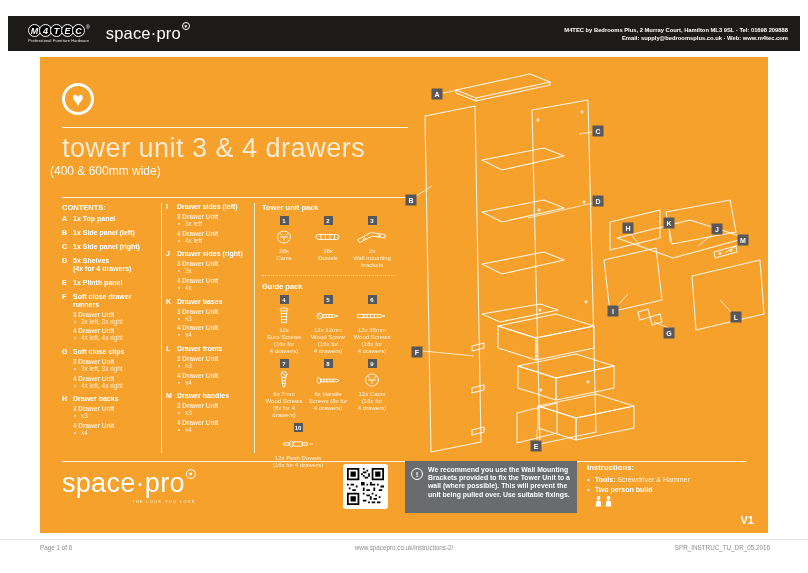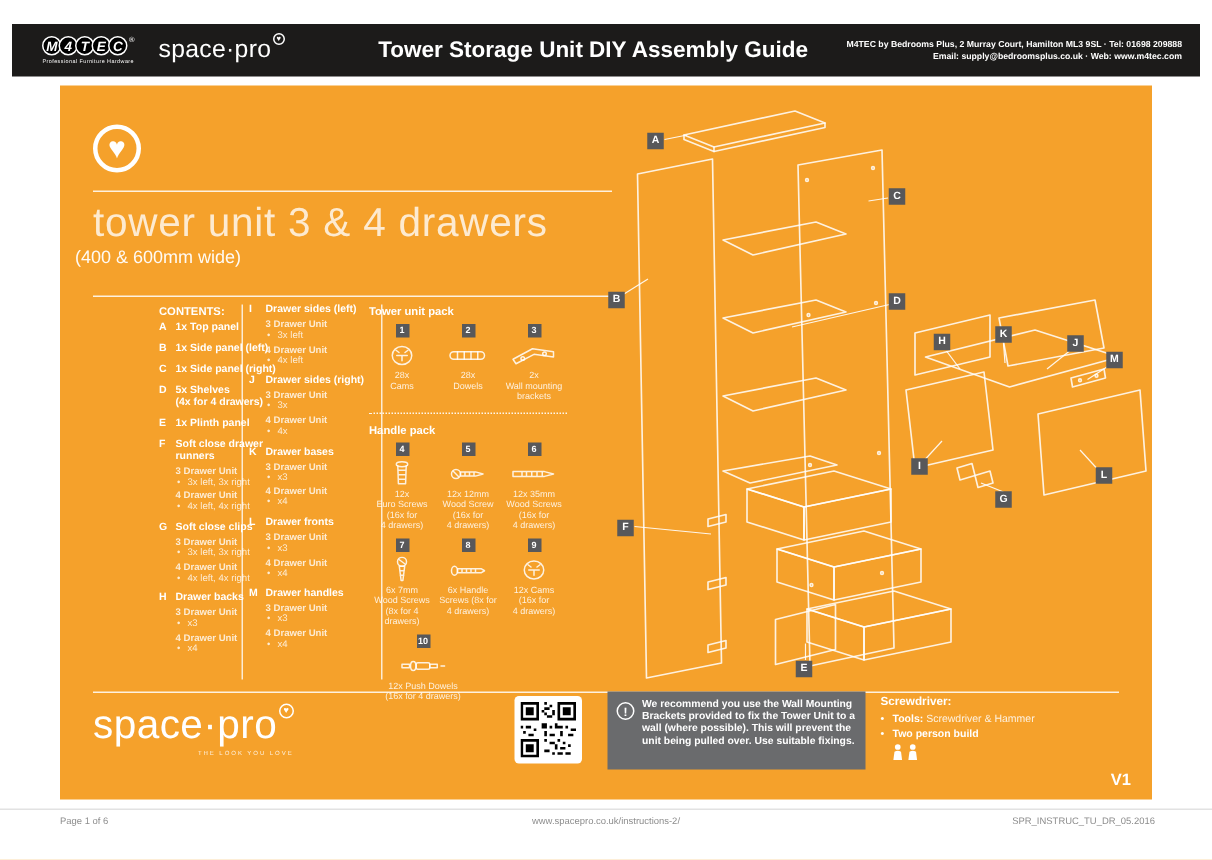--- a/index.html
+++ b/index.html
@@ -38,33 +38,33 @@
   .rule-bottom { left:22px; top:404px; width:684px; }
   .sheet-title { position:absolute; left:22px; top:76px; font-size:27px; font-weight:400;
                  color:rgba(255,255,255,.78); letter-spacing:.5px; white-space:nowrap; }
   .sheet-sub { position:absolute; left:10px; top:107px; font-size:12px; color:rgba(255,255,255,.95); }
   .sheet-asm { position:absolute; left:22px; top:121px; font-size:13px; font-weight:bold; }
   .vdiv { position:absolute; width:1px; top:146px; height:250px; background:rgba(255,255,255,.8); }
   .vdiv1 { left:121px; } .vdiv2 { left:214px; }
 
   
   .col { position:absolute; top:146px; }
-  .col1 { left:22px; width:97px;margin-left:44px; }
+  .col1 { left:22px; width:97px; }
   .col2 { left:126px; width:86px; }
   .c-heading { font-size:7.5px; font-weight:bold; margin-bottom:3px; }
   .c-item { display:flex; margin-bottom:6.5px; }
   .c-key { width:11px; flex:none; font-weight:bold; font-size:7px; line-height:7.6px; }
   .c-name { font-weight:bold; font-size:7px; line-height:7.6px; }
   .c-group { margin-top:2.6px; color:rgba(255,255,255,.8); font-size:6.4px; line-height:7px; }
   .g-title { font-weight:bold; }
   .g-bullet { padding-left:8px; position:relative; }
   .g-bullet::before { content:"•"; position:absolute; left:1px; }
 
   
-  .col3 { left:206px; width:136px; }
+  .col3 { left:222px; width:136px; }
   .p-heading { font-size:7.5px; font-weight:bold; margin-bottom:4px; }
   .p-row { display:flex; align-items:flex-start; }
   .p-row-drawer { min-height:64px; }
   .p-item { width:44px; display:flex; flex-direction:column; align-items:center; text-align:center; }
   .p-item.wide { width:72px; }
   .p-num { width:9px; height:9px; background:var(--chip-gray,#58585A); color:#fff; font-size:6px;
            font-weight:bold; display:flex; align-items:center; justify-content:center; margin-bottom:3px; }
   .p-icon { height:18px; display:flex; align-items:center; }
   .p-cap { font-size:6px; line-height:6.8px; color:rgba(255,255,255,.85); margin-top:2px; white-space:pre-line; }
   .dotted { border-top:1.6px dotted rgba(255,255,255,.9); margin:7px 0 6px; width:132px; }
@@ -122,21 +122,20 @@
           <span class="m4-l">E</span>
           <span class="m4-l">C</span>
           <span class="m4-reg">®</span>
         </div>
       <div class="m4-tag">Professional Furniture Hardware</div>
     </div>
     <div class="sp-logo">
       <span>space·pro</span>
       <span class="sp-badge"></span>
     </div>
-    <div class="doc-title">Tower Storage Unit DIY Assembly Guide</div>
     <div class="contact">
       <div>M4TEC by Bedrooms Plus, 2 Murray Court, Hamilton ML3 9SL  ·  Tel: 01698 209888</div>
       <div>Email: supply@bedroomsplus.co.uk  ·  Web: www.m4tec.com</div>
     </div>
   </header>
 
   <main class="sheet">
     <div class="heart-logo"></div>
     <div class="rule rule-top"></div>
     <div class="sheet-title">tower unit 3 &amp; 4 drawers</div>
@@ -335,21 +334,21 @@
                   <circle cx="22" cy="5.8" r="1.2"></circle>
                 </g>
               </svg>
             </span>
             <div class="p-cap">2x
 Wall mounting
 brackets</div>
           </div>
         </div>
       <div class="dotted"></div>
-      <div class="p-heading">Handle pack</div>
+      <div class="p-heading">Guide pack</div>
       <div class="p-row p-row-drawer" id="drawer-pack-r1">
           <div class="p-item">
             <span class="p-num">4</span>
             <span class="p-icon">
               <svg width="12" height="18" viewBox="0 0 12 18">
                 <g stroke="#fff" stroke-opacity=".85" fill="none" stroke-width="1" stroke-linejoin="round" stroke-linecap="round">
                   <ellipse cx="6" cy="2.5" rx="3.8" ry="1.6"></ellipse>
                   <path d="M3.2,3.5 L3.6,15.5 L8.4,15.5 L8.8,3.5 M3.4,6.5 h5.2 M3.5,9.5 h5 M3.6,12.5 h4.8"></path>
                 </g>
               </svg>
@@ -563,21 +562,21 @@
     </div>
 
     <div class="notice">
       <span class="notice-icon">
           <span>!</span>
         </span>
       <p class="notice-text">We recommend you use the Wall Mounting Brackets provided to fix the Tower Unit to a wall (where possible). This will prevent the unit being pulled over. Use suitable fixings.</p>
     </div>
 
     <div class="recommended">
-      <div class="rec-h">Screwdriver:</div>
+      <div class="rec-h">Instructions:</div>
       <div class="rec-li">
         <b>Tools:</b> <span>Screwdriver &amp; Hammer</span>
       </div>
       <div class="rec-li strong">Two person build</div>
       <div class="persons">
         <svg width="7" height="11" viewBox="0 0 7 11">
             <circle cx="3.5" cy="2" r="1.9" fill="#fff"></circle>
             <path d="M0.6,10.6 L1.3,5.2 Q3.5,3.8 5.7,5.2 L6.4,10.6 Z" fill="#fff"></path>
           </svg>
         <svg width="7" height="11" viewBox="0 0 7 11">

